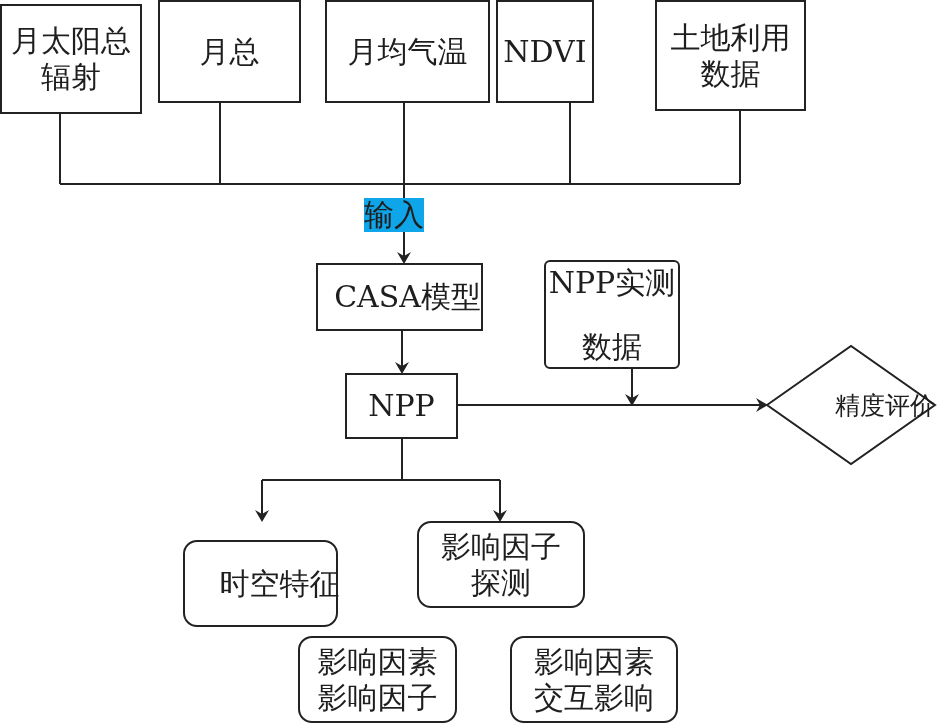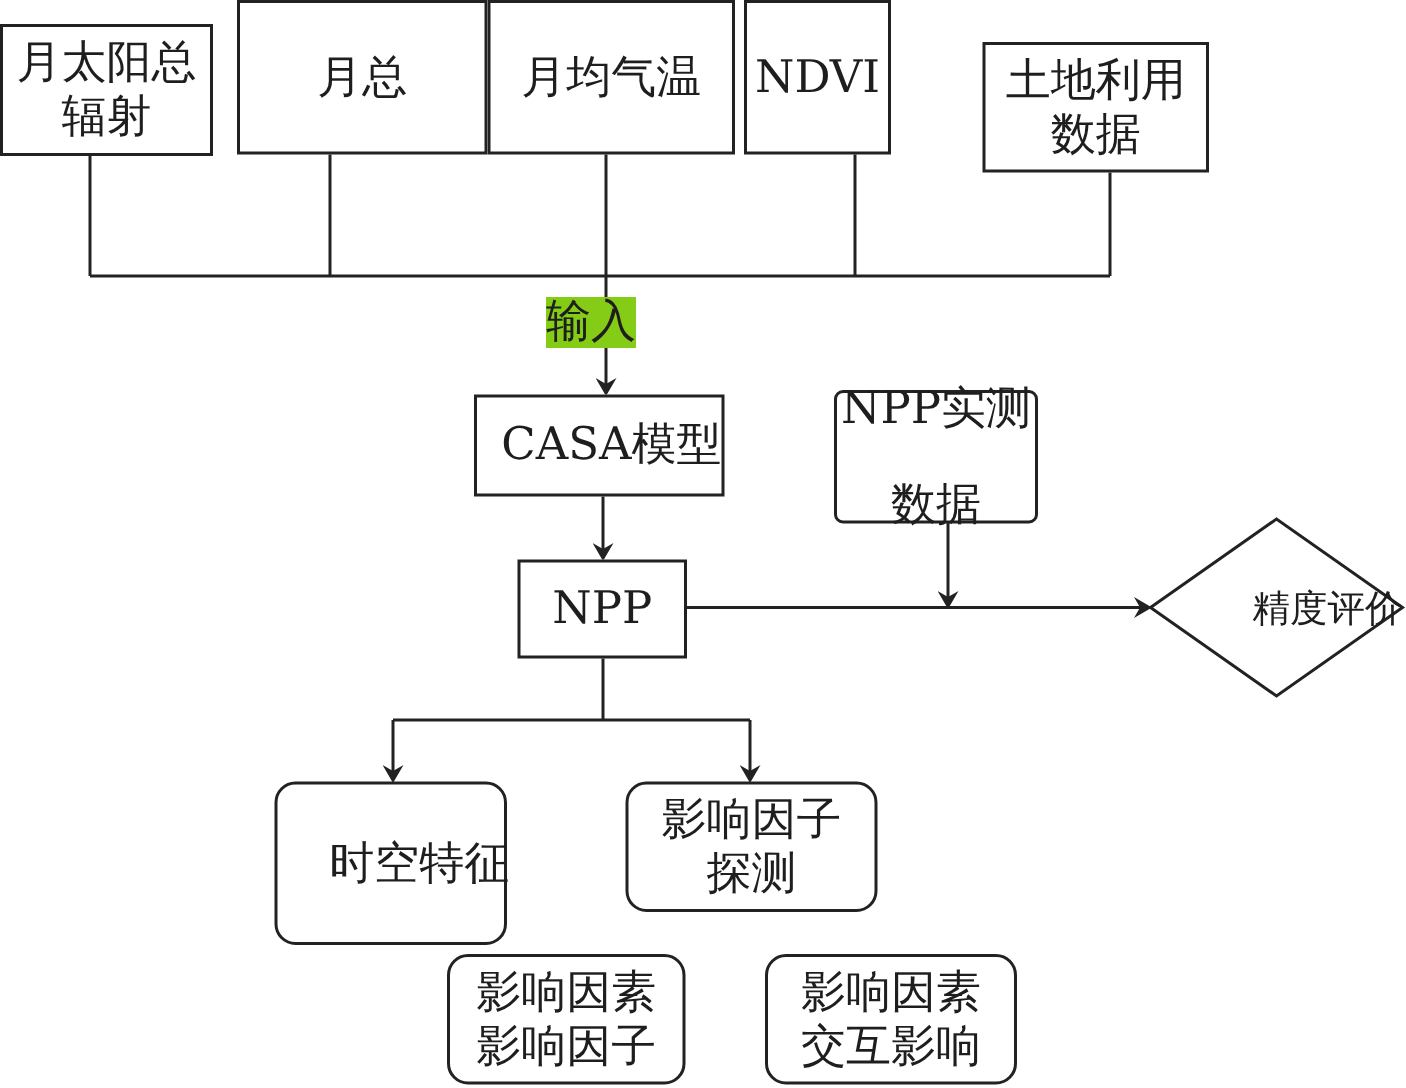--- a/index.html
+++ b/index.html
@@ -5,21 +5,21 @@
   html, body { margin: 0; padding: 0; background: #ffffff; }
   body { width: 937px; height: 725px; position: relative; overflow: hidden;
          font-family: "DejaVu Serif", "Liberation Serif", serif; color: #1e1e1e; }
   svg.wires { position: absolute; left: 0; top: 0; width: 937px; height: 725px; }
   .box { position: absolute; box-sizing: border-box; border: 2px solid #222;
          background: #fff; display: flex; flex-direction: column;
          align-items: center; justify-content: center; text-align: center;
          font-size: 30px; line-height: 36px; }
   .box.round { border-radius: 14px; }
   .box .line { display: block; white-space: nowrap; }
-  .label { position: absolute; font-size: 30px; line-height: 34px; background: #84cc16; }
+  .label { position: absolute; font-size: 30px; line-height: 34px; background: #0ea5e9; }
   .diamond-text { position: absolute; display: flex; align-items: center; justify-content: flex-end;
                   font-size: 25px; }
 </style>
 </head>
 <body>
 
 <svg class="wires" viewBox="0 0 937 725">
   <defs>
     <marker id="arr" markerWidth="12" markerHeight="14" refX="10" refY="7" orient="auto" markerUnits="userSpaceOnUse">
       <path d="M0,0 L12,7 L0,14 L4,7 Z" fill="#222"></path>
@@ -40,58 +40,58 @@
     <line x1="632" y1="348" x2="632" y2="404" marker-end="url(#arr)"></line>
     <line x1="402" y1="438" x2="402" y2="480"></line>
     <line x1="262" y1="480" x2="500" y2="480"></line>
     <line x1="262" y1="480" x2="262" y2="520" marker-end="url(#arr)"></line>
     <line x1="500" y1="480" x2="500" y2="520" marker-end="url(#arr)"></line>
 
     <polygon points="767,405 851,346 935,405 851,464" fill="#fff"></polygon>
   </g>
 </svg>
 
-<div class="box" style="left:0px;top:16px;width:142px;height:88px;">
+<div class="box" style="left:0px;top:4px;width:142px;height:110px;">
   <span class="line">月太阳总</span>
   <span class="line">辐射</span>
 </div>
-<div class="box" style="left:158px;top:0px;width:167px;height:103px;">
+<div class="box" style="left:158px;top:0px;width:143px;height:103px;">
   <span class="line">月总</span>
 </div>
 <div class="box" style="left:325px;top:0px;width:165px;height:103px;">
   <span class="line">月均气温</span>
 </div>
 <div class="box" style="left:496px;top:0px;width:98px;height:103px;">
   <span class="line">NDVI</span>
 </div>
-<div class="box" style="left:655px;top:0px;width:151px;height:87px;margin-top:28px;">
+<div class="box" style="left:655px;top:0px;width:151px;height:111px;">
   <span class="line">土地利用</span>
   <span class="line">数据</span>
 </div>
 
 <div class="label" style="left:364px;top:198px;">输入</div>
 
 <div class="box" style="left:316px;top:263px;width:167px;height:68px;align-items:flex-end;">
   <span class="line">CASA模型</span>
 </div>
 
 <div class="box" style="left:345px;top:373px;width:113px;height:66px;">
   <span class="line">NPP</span>
 </div>
 
-<div class="box round" style="left:556px;top:260px;width:136px;height:89px;border-radius:6px;gap:28px;">
+<div class="box round" style="left:544px;top:260px;width:136px;height:109px;border-radius:6px;gap:28px;">
   <span class="line">NPP实测</span>
   <span class="line">数据</span>
 </div>
 
 <div class="diamond-text" style="left:767px;top:346px;width:168px;height:118px;">
   <span>精度评价</span>
 </div>
 
-<div class="box round" style="left:183px;top:521px;width:155px;height:109px;padding-left:38px;">
+<div class="box round" style="left:183px;top:540px;width:155px;height:87px;padding-left:38px;">
   <span class="line">时空特征</span>
 </div>
 
 <div class="box round" style="left:417px;top:521px;width:168px;height:87px;">
   <span class="line">影响因子</span>
   <span class="line">探测</span>
 </div>
 
 <div class="box round" style="left:298px;top:636px;width:159px;height:87px;">
   <span class="line">影响因素</span>

